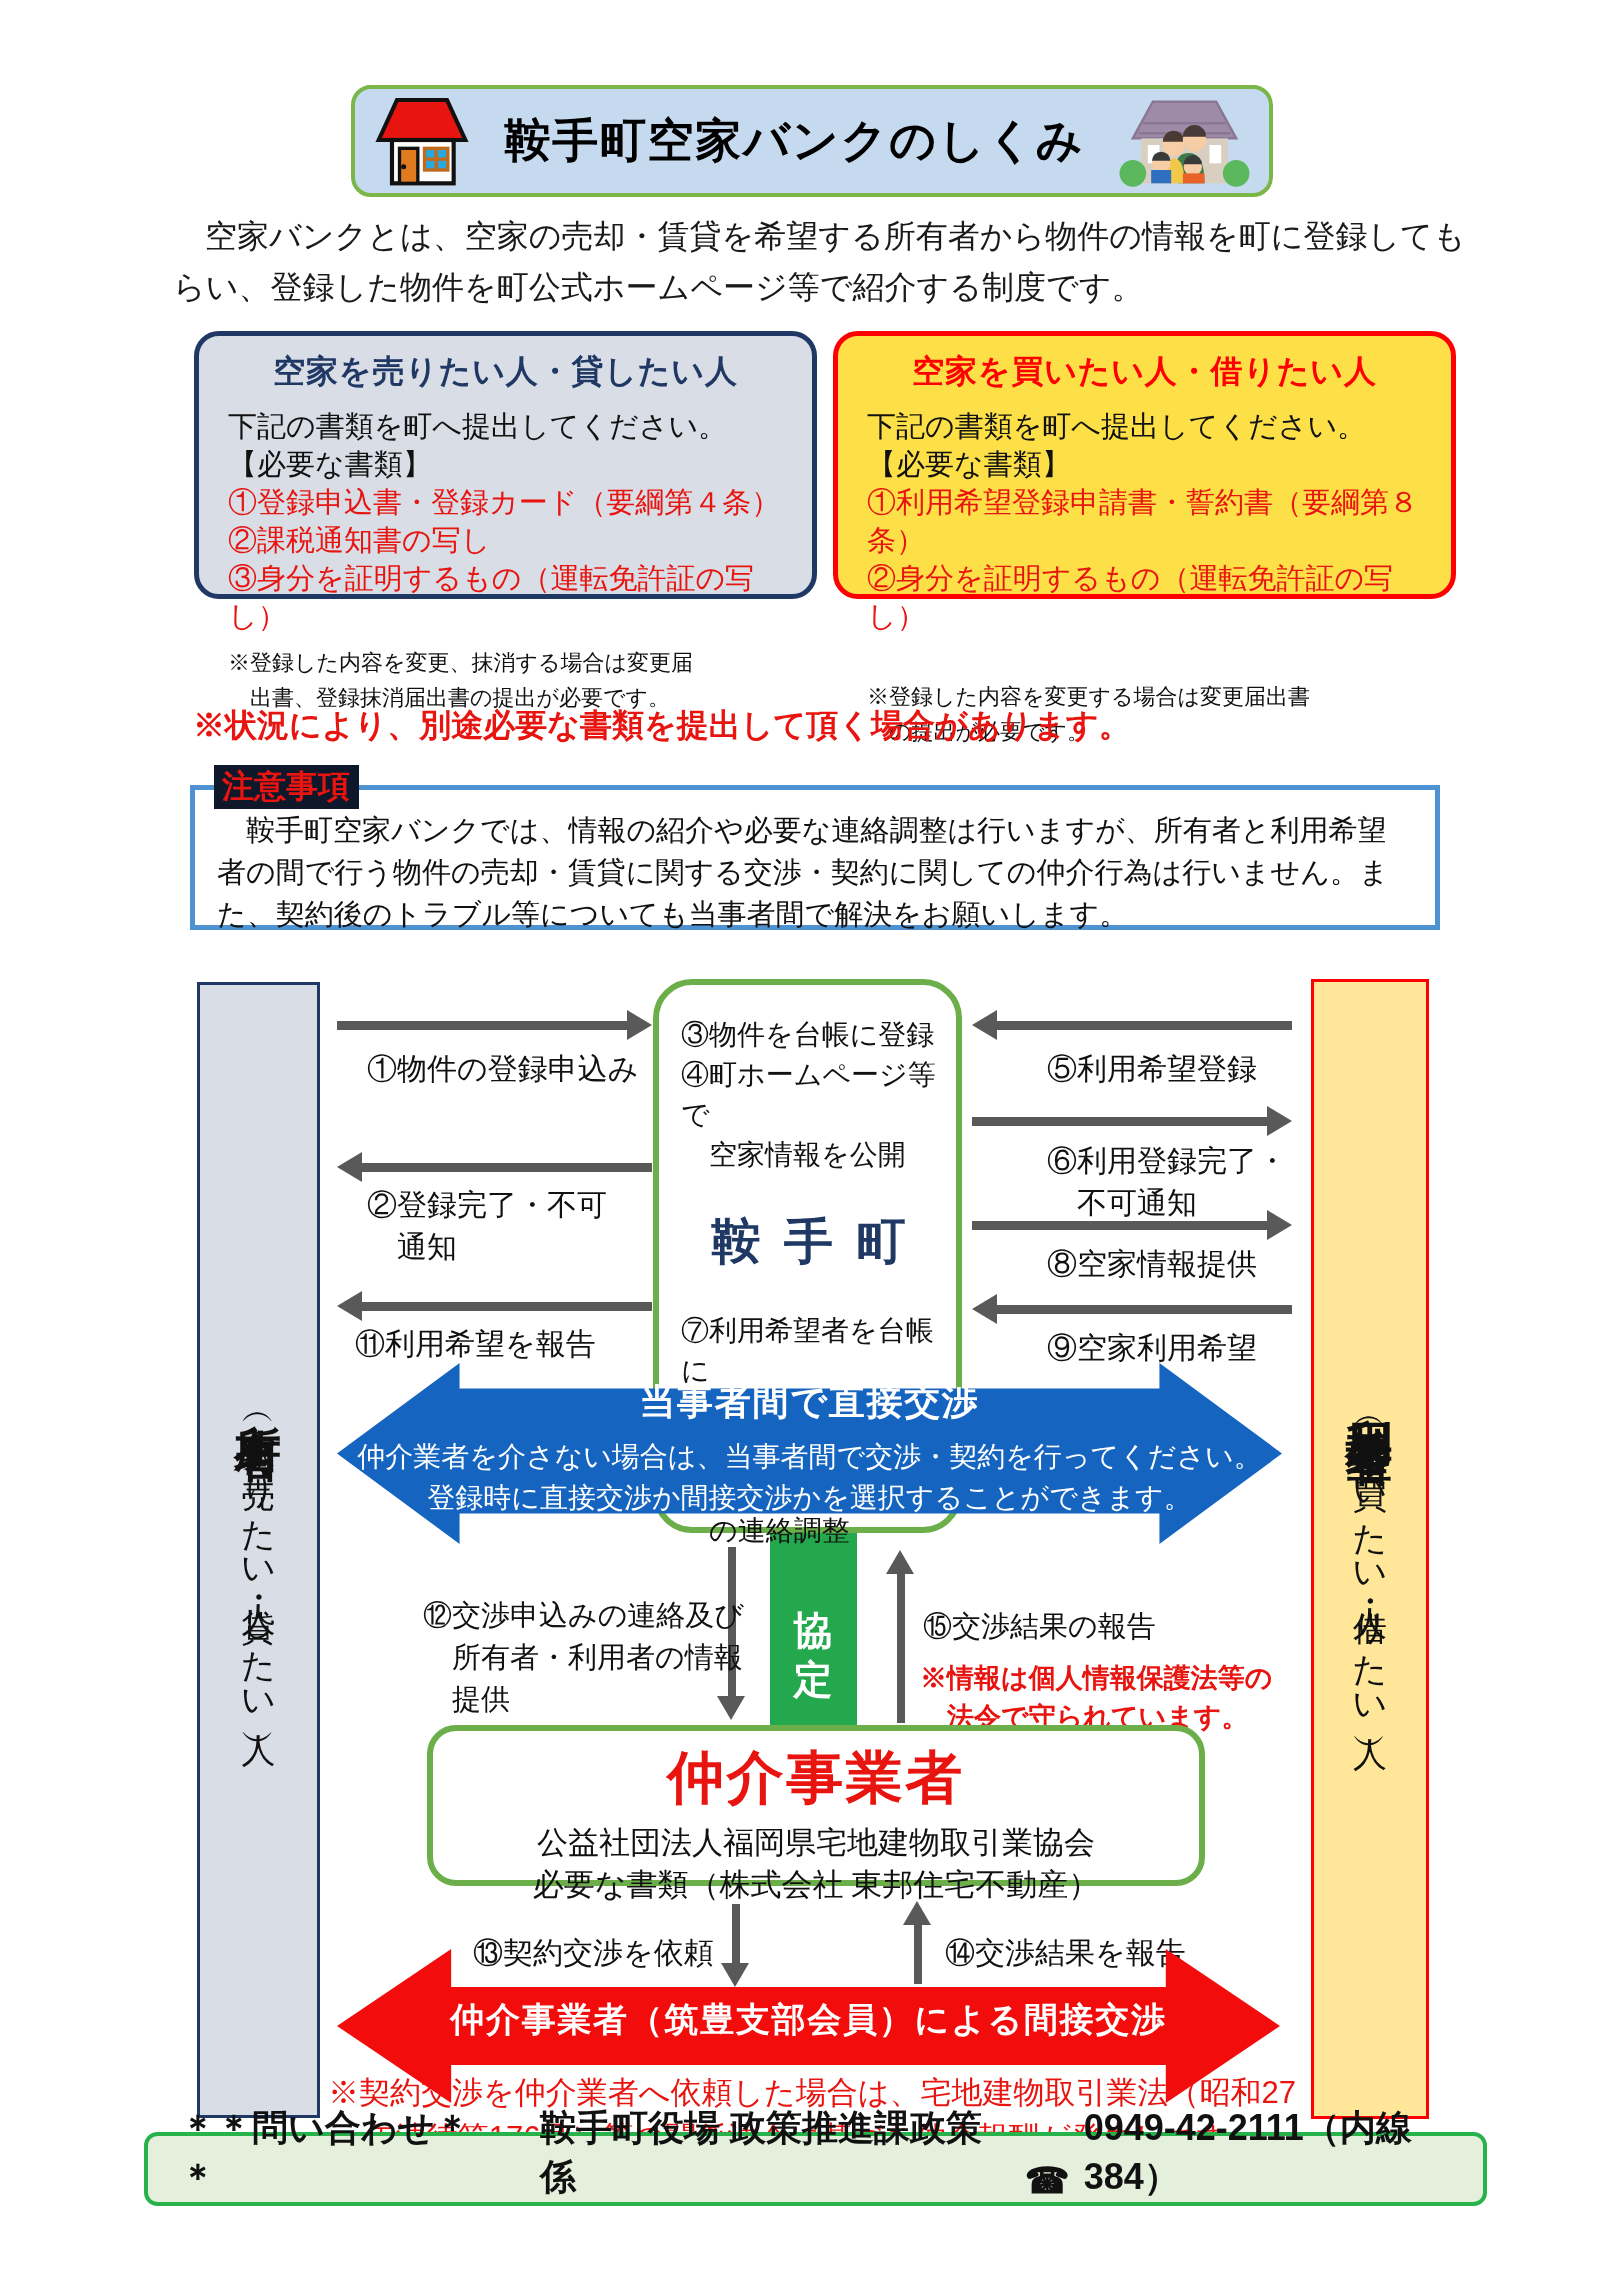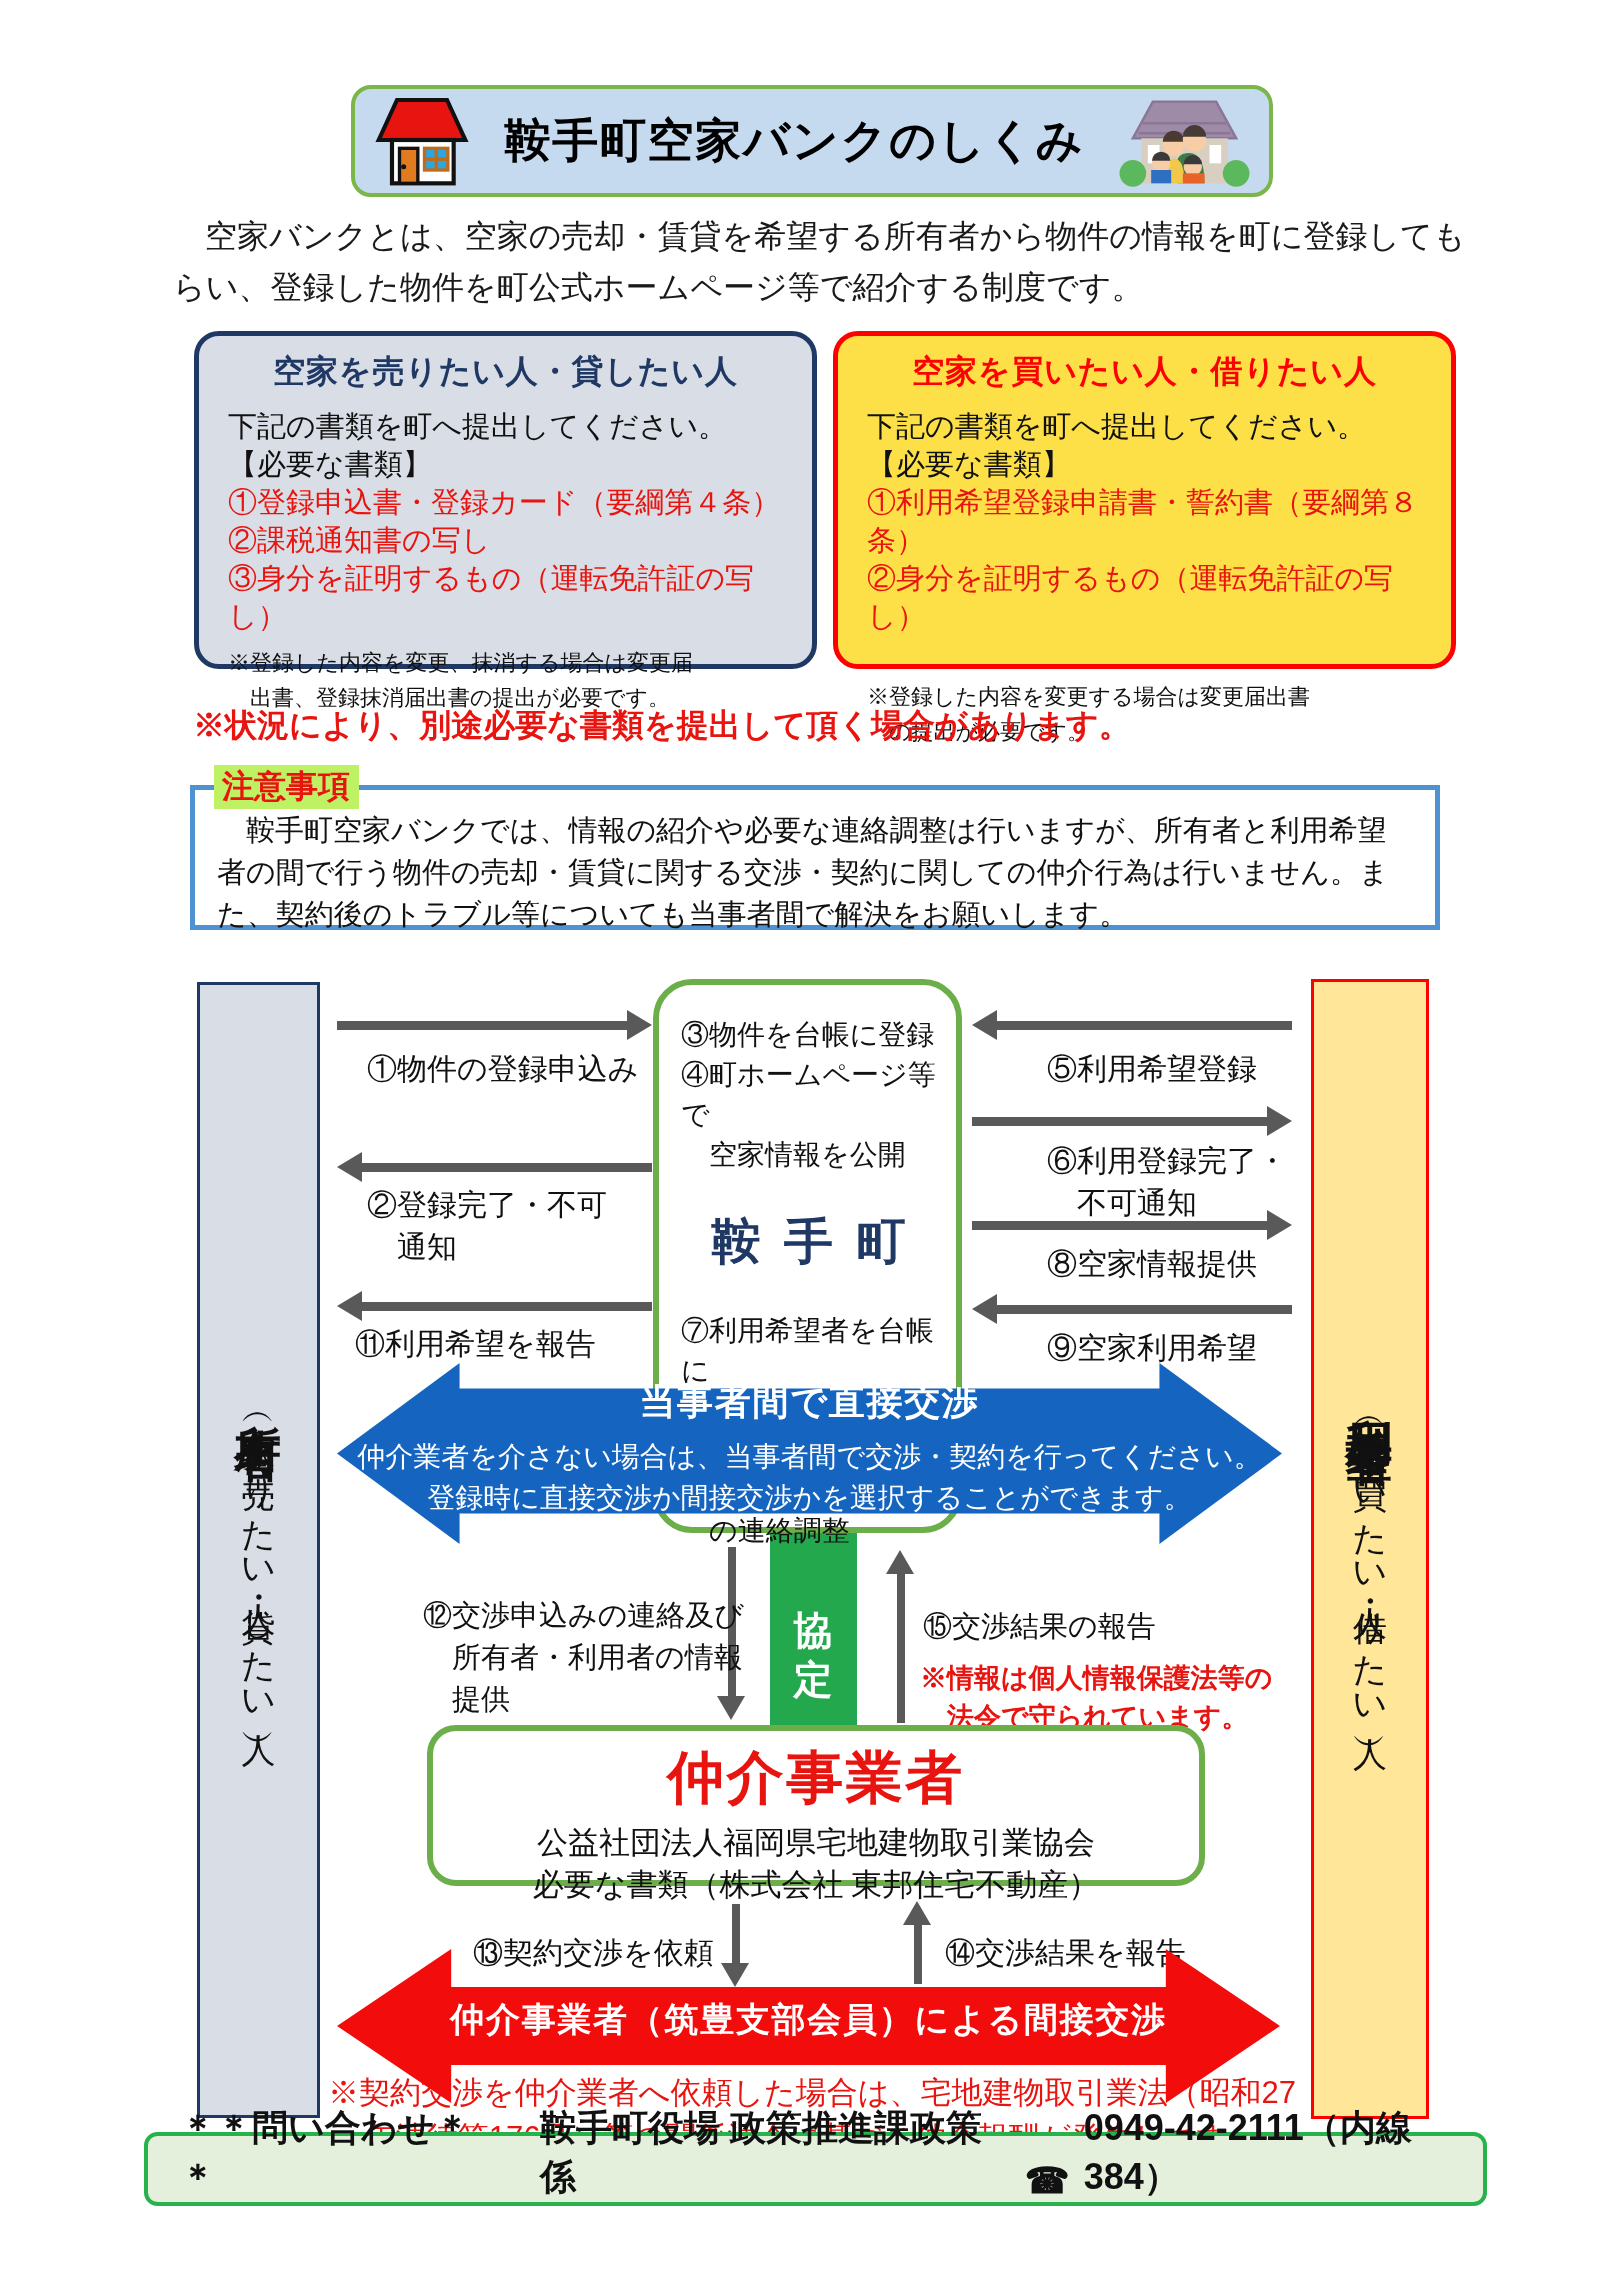--- a/index.html
+++ b/index.html
@@ -12,37 +12,37 @@
   
   .banner{left:351px;top:85px;width:922px;height:112px;background:#c6daef;
           border:4.2px solid #7ab648;border-radius:20px;display:flex;align-items:center;
           padding:0 17px;box-sizing:border-box;}
   .banner-title{flex:1;text-align:center;font-size:46px;font-weight:bold;color:#000;letter-spacing:1.7px;}
 
   
   .intro{left:173px;top:211px;width:1294px;font-size:32px;line-height:51px;color:#1a1a1a;text-indent:32px;}
 
   
-  .card{width:623px;height:338px;border-radius:25px;box-sizing:border-box;padding:13.5px 29px 0 29px;}
+  .card{width:623px;height:268px;border-radius:25px;box-sizing:border-box;padding:13.5px 29px 0 29px;}
   .card-seller{left:194px;top:331px;background:#d9dde6;border:5px solid #1f3864;}
   .card-buyer{left:833px;top:331px;background:#fde047;border:5px solid #ff0000;}
   .card-title{text-align:center;font-size:32px;font-weight:bold;letter-spacing:0.8px;}
   .card-seller .card-title{color:#1f3864;}
   .card-buyer .card-title{color:#ff0000;}
   .card-body{font-family:"Liberation Serif",serif;font-size:29px;line-height:38px;margin-top:13.5px;}
   .card-docs{color:#e8140f;}
   .card-note{font-size:22px;line-height:35px;margin-top:10px;}
   .card-buyer .card-note{margin-top:44px;}
 
   
   .situation{left:193px;top:704px;font-size:32px;font-weight:bold;color:#e8140f;}
 
   
   .caution{left:190px;top:785px;width:1250px;height:145px;border:5px solid #4f92d1;box-sizing:border-box;}
-  .caution-label{position:absolute;left:18.6px;top:-25px;background:#bef264;padding:0 8.5px;
+  .caution-label{position:absolute;left:18.6px;top:-25px;background:#0f172a;padding:0 8.5px;
                  color:#e8140f;font-size:32px;font-weight:bold;}
   .caution-body{padding:18.6px 22px 0 22px;font-size:29px;line-height:42px;}
 
   
   .col{box-sizing:border-box;display:flex;align-items:center;justify-content:center;}
   .col-owner{left:197px;top:982px;width:123px;height:1136px;background:#d9dde6;border:3.4px solid #1f3864;}
   .col-seeker{left:1311px;top:979px;width:118px;height:1140px;background:#ffe699;border:3.4px solid #ff0000;}
   .vtext{writing-mode:vertical-rl;line-height:1;letter-spacing:5px;}
   .vname{font-size:47px;font-weight:bold;}
   .vdesc{font-size:34px;letter-spacing:2.5px;font-family:"Liberation Serif",serif;}

